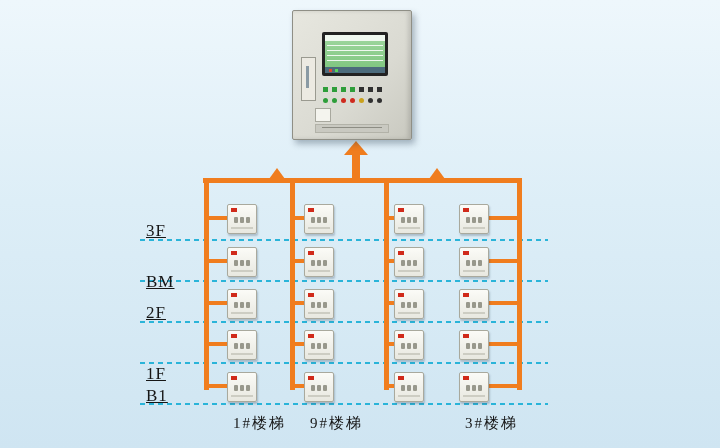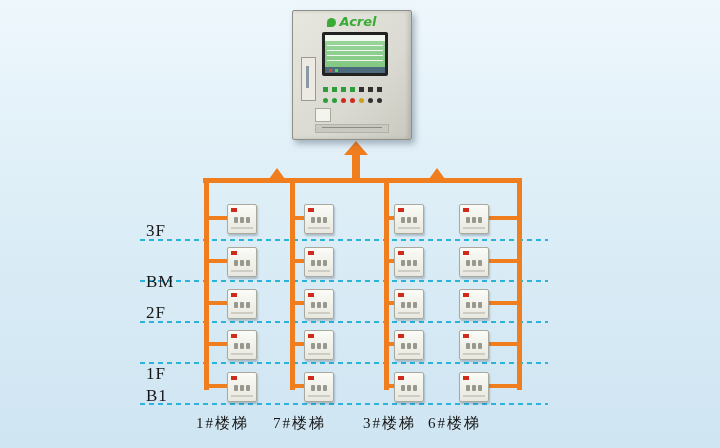--- a/index.html
+++ b/index.html
@@ -62,34 +62,34 @@
     border-bottom:11px solid var(--bus);}
   .fa1{left:269px}.fa2{left:429px}
   .riser{position:absolute;width:5px;background:var(--bus);}
   .tap{position:absolute;height:4px;background:var(--bus);}
 
   
   .floor-line{position:absolute;left:140px;width:408px;height:2px;
     background:repeating-linear-gradient(90deg,var(--floor-line) 0 5px,transparent 5px 9px);}
   .floor-label{position:absolute;left:146px;width:46px;
     font-family:"Liberation Serif","DejaVu Serif",serif;
-    font-size:17px;letter-spacing:1px;color:var(--label-text);}
+    font-size:17px;letter-spacing:1px;color:var(--label-text);text-decoration:underline;}
 
   
   .device{position:absolute;width:28px;height:28px;border-radius:2px;
     background:linear-gradient(180deg,#fbfbf7,#e8e8e0);
     border:1px solid #a9a99d;
     box-shadow:1px 2px 2px rgba(50,70,90,.28);}
   .device .dot{position:absolute;left:3px;top:3px;width:6px;height:4px;background:#d02a1a;}
   .device .tick{position:absolute;top:12px;width:4px;height:6px;background:#98988c;border-radius:1px;}
   .device .t1{left:6px}.device .t2{left:12px}.device .t3{left:18px}
   .device .groove{position:absolute;left:3px;right:3px;bottom:4px;height:2px;background:#cdcdc3;}
 
   
-  .stair-label{position:absolute;top:414px;width:90px;text-align:left;
+  .stair-label{position:absolute;top:414px;width:90px;text-align:right;
     font-family:"Liberation Serif","DejaVu Serif",serif;
     font-size:15px;letter-spacing:2px;color:var(--label-text);}
   .st1{left:196px}.st2{left:273px}.st3{left:363px}.st4{left:428px}
 </style>
 </head>
 <body>
 
 <div class="canvas">
 
   <div class="floor-line" style="top:239px"></div>
@@ -273,28 +273,24 @@
       <div class="device" style="left: 459px; top: 372px;">
         <span class="dot"></span>
         <span class="tick t1"></span>
         <span class="tick t2"></span>
         <span class="tick t3"></span>
         <span class="groove"></span>
       </div>
     </div>
 
   <div class="stair-label st1">1#楼梯</div>
-  <div class="stair-label st2">7#楼梯</div>
-  <div class="stair-label st3">3#楼梯</div>
-  <div class="stair-label st4">6#楼梯</div>
+  <div class="stair-label st2">9#楼梯</div>
+  <div class="stair-label st4">3#楼梯</div>
 
   <div class="cabinet">
-    <div class="brand">
-      <span class="brand-icon"></span><span>Acrel</span>
-    </div>
     <div class="screen">
       <div class="screen-inner">
         <div class="screen-line sl1"></div>
         <div class="screen-line sl2"></div>
         <div class="screen-line sl3"></div>
         <div class="screen-line sl4"></div>
         <div class="screen-foot">
           <span class="px pxr"></span>
           <span class="px pxg"></span>
         </div>

